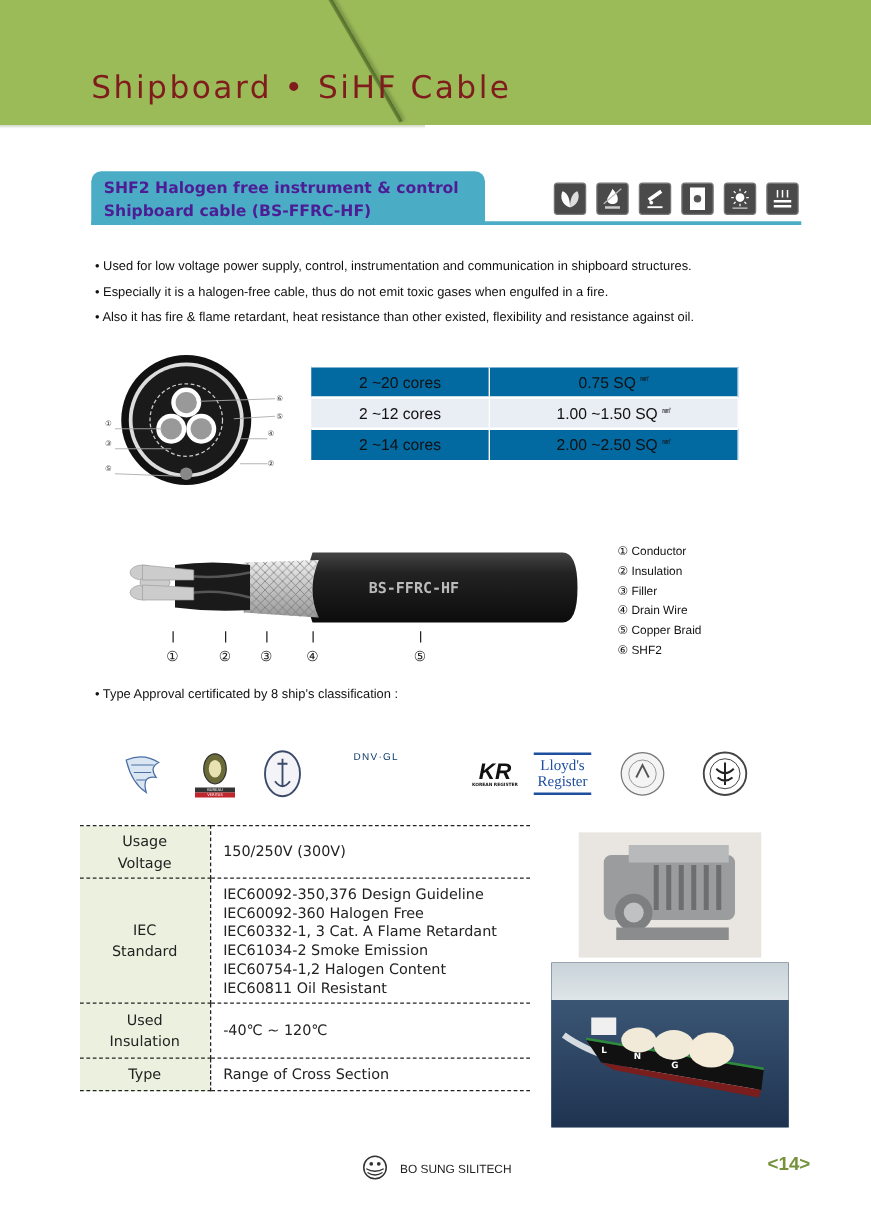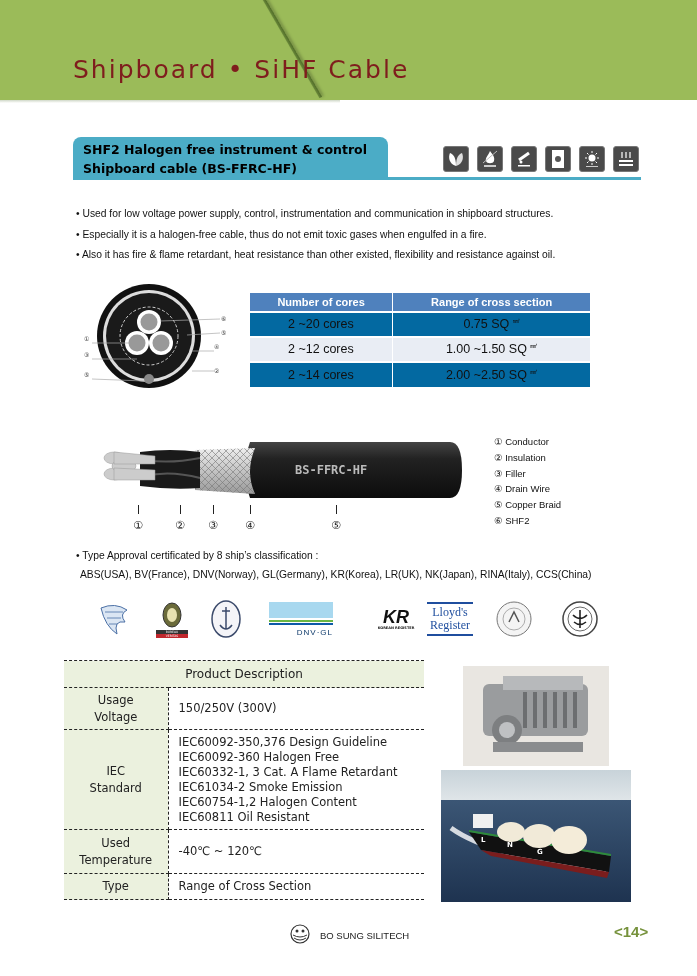--- a/index.html
+++ b/index.html
@@ -6,21 +6,21 @@
     html, body { width: 697px; height: 976px; background: #ffffff; overflow: hidden; }
     body { position: relative; font-family: "DejaVu Sans", sans-serif; color: #222; }
 
     
     .banner { position: absolute; left: 0; top: 0; width: 697px; height: 100px; background: #9bbb59; overflow: hidden; }
     .banner .diag { position: absolute; left: 257px; top: -10px; width: 3px; height: 125px; background: linear-gradient(90deg, #6b8a3a, #4f6a28); transform: rotate(-30deg); transform-origin: top left; box-shadow: 2px 0 3px rgba(0,0,0,0.25); }
     .banner-title { position: absolute; left: 73px; top: 55px; font-family: "DejaVu Sans", sans-serif; font-size: 25px; color: #7f1d1d; letter-spacing: 2px; font-weight: normal; }
 
     
     .sub-head { position: absolute; left: 73px; top: 137px; width: 315px; height: 43px; background: #4bacc6; border-radius: 8px 8px 0 0; padding: 3px 10px; }
-    .sub-head span { display: block; color: #000000; font-weight: bold; font-size: 12.5px; line-height: 19px; font-family: "DejaVu Sans", sans-serif; }
+    .sub-head span { display: block; color: #4c1d95; font-weight: bold; font-size: 12.5px; line-height: 19px; font-family: "DejaVu Sans", sans-serif; }
     .sub-head-line { position: absolute; left: 73px; top: 177px; width: 568px; height: 3px; background: #4bacc6; }
 
     .feature-icons { position: absolute; left: 443px; top: 146px; display: flex; gap: 8px; }
     .ficon { width: 26px; height: 26px; background: #4a4a4a; border-radius: 3px; display: flex; align-items: center; justify-content: center; color: #fff; font-size: 13px; border: 1px solid #777; }
 
     
     .bullets { position: absolute; left: 76px; top: 204px; font-size: 10.3px; line-height: 20.5px; color: #111; font-family: "Liberation Sans", sans-serif; }
     .bullets div::before { content: "• "; }
 
     
@@ -169,24 +169,20 @@
         <text x="132" y="90">②</text>
       <text x="2" y="58">①</text>
         <text x="2" y="74">③</text>
         <text x="2" y="94">⑤</text>
     </g>
   </svg>
 </div>
 
 <table class="spec">
   <tbody>
-      <tr>
-    <th>Number of cores</th>
-    <th>Range of cross section</th>
-  </tr>
   <tr class="odd">
     <td>2 ~20 cores</td>
     <td><span>0.75 SQ</span> <sup>㎟</sup></td>
   </tr>
   <tr class="even">
     <td>2 ~12 cores</td>
     <td><span>1.00 ~1.50 SQ</span> <sup>㎟</sup></td>
   </tr>
   <tr class="odd">
     <td>2 ~14 cores</td>
@@ -239,21 +235,20 @@
   <div>① Conductor</div>
   <div>② Insulation</div>
   <div>③ Filler</div>
   <div>④ Drain Wire</div>
   <div>⑤ Copper Braid</div>
   <div>⑥ SHF2</div>
 </div>
 
 <div class="approval">
   <div class="b">Type Approval certificated by 8 ship’s classification  :</div>
-  <div class="list">ABS(USA), BV(France), DNV(Norway), GL(Germany), KR(Korea), LR(UK), NK(Japan), RINA(Italy), CCS(China)</div>
 </div>
 
 <div class="logos">
   <div class="logo" style="left:0;width:36px;">
     <svg width="34" height="38" viewBox="0 0 34 38">
         <path d="M4 8 Q18 2 30 10 Q22 14 28 22 Q16 20 20 34 Q8 26 4 8 Z" fill="#dbe6f3" stroke="#4a6fa5" stroke-width="1"></path>
         <path d="M8 12 L26 12 M10 18 L24 18 M12 24 L20 24" stroke="#4a6fa5" stroke-width="0.8"></path>
       </svg>
   </div>
   <div class="logo" style="left:58px;width:36px;flex-direction:column;">
@@ -263,21 +258,21 @@
       </svg>
     <div style="width:32px;height:4px;background:#333;margin-top:1px;font-size:3px;color:#fff;text-align:center;line-height:4px;">BUREAU</div>
     <div style="width:32px;height:4px;background:#c0272d;font-size:3px;color:#fff;text-align:center;line-height:4px;">VERITAS</div>
   </div>
   <div class="logo" style="left:112px;width:36px;">
     <svg width="32" height="40" viewBox="0 0 32 40">
         <ellipse cx="16" cy="20" rx="14" ry="18" fill="#f4f4f8" stroke="#3b4a6b" stroke-width="1.5"></ellipse>
         <path d="M16 8 L16 30 M10 26 Q16 34 22 26 M12 12 L20 12" stroke="#3b4a6b" stroke-width="1.5" fill="none"></path>
       </svg>
   </div>
-  <div class="logo" style="left:173px;width:64px;flex-direction:column;align-items:stretch;">
+  <div class="logo" style="left:173px;width:64px;flex-direction:row;align-items:stretch;">
     <div style="height:16px;background:#a8d8ef;"></div>
     <div style="height:2px;background:#fff;"></div>
     <div style="height:2px;background:#6bb744;"></div>
     <div style="height:2px;background:#0e5aa7;margin-top:1px;"></div>
     <div style="font-size:8px;color:#0e3a6b;text-align:right;letter-spacing:1px;margin-top:3px;font-family:'Liberation Sans',sans-serif;">DNV·GL</div>
   </div>
   <div class="logo" style="left:276px;width:48px;flex-direction:column;">
     <div style="font-size:18px;font-weight:bold;font-style:italic;color:#111;line-height:18px;font-family:'Liberation Sans',sans-serif;">KR</div>
     <div style="font-size:3.5px;color:#111;font-weight:bold;">KOREAN REGISTER</div>
   </div>
@@ -296,23 +291,20 @@
     <svg width="38" height="38" viewBox="0 0 38 38">
         <circle cx="19" cy="19" r="17" fill="#fff" stroke="#444" stroke-width="1.5"></circle>
         <circle cx="19" cy="19" r="12" fill="none" stroke="#444" stroke-width="0.8"></circle>
         <path d="M19 10 L19 28 M12 15 Q19 22 26 15 M13 22 Q19 27 25 22" stroke="#222" stroke-width="1.6" fill="none"></path>
       </svg>
   </div>
 </div>
 
 <table class="pd">
   <tbody>
-      <tr>
-    <th colspan="2">Product Description</th>
-  </tr>
   <tr style="height:42px;">
     <td class="label">
           <div>Usage</div>
           <div>Voltage</div>
         </td>
     <td class="val">
           <div>150/250V (300V)</div>
         </td>
   </tr>
   <tr style="height:100px;">
@@ -325,21 +317,21 @@
       <div>IEC60092-360  Halogen Free</div>
       <div>IEC60332-1, 3 Cat. A Flame Retardant</div>
       <div>IEC61034-2 Smoke Emission</div>
       <div>IEC60754-1,2 Halogen Content</div>
       <div>IEC60811  Oil Resistant</div>
     </td>
   </tr>
   <tr style="height:44px;">
     <td class="label">
           <div>Used</div>
-          <div>Temperature</div>
+          <div>Insulation</div>
         </td>
     <td class="val">
           <div>-40℃ ~ 120℃</div>
         </td>
   </tr>
   <tr style="height:26px;padding-left:12px;">
     <td class="label">
           <div>Type</div>
         </td>
     <td class="val">

